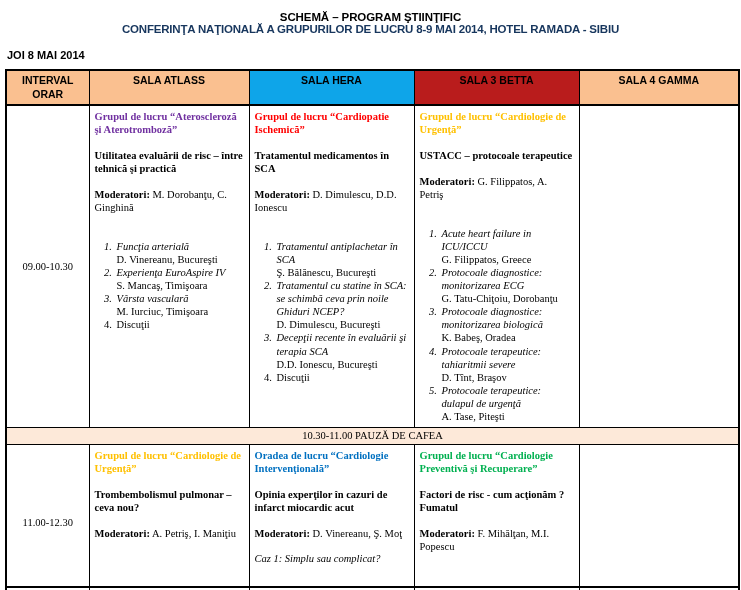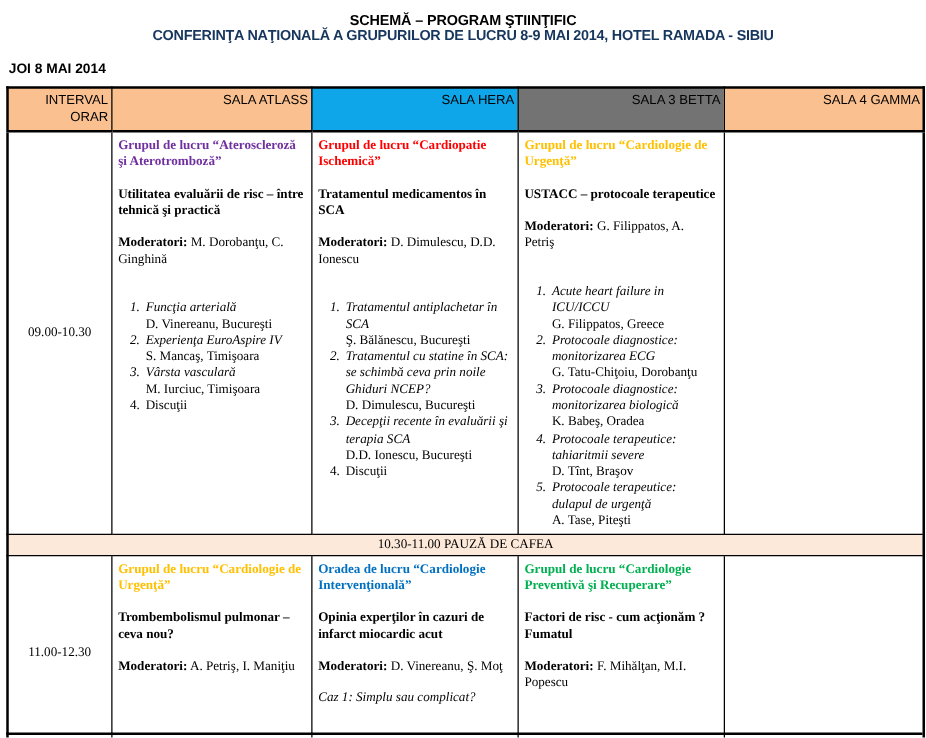--- a/index.html
+++ b/index.html
@@ -18,21 +18,21 @@
   .day    { font-size: 11px; margin: 14px 0 8px 7px; }
 
   table.program {
     border-collapse: collapse; table-layout: fixed;
     width: 733px; margin-left: 5px;
     border: 2px solid #000;
   }
   th, td { border: 1px solid #000; vertical-align: top; padding: 0; }
   th {
     font-family: "Liberation Sans", sans-serif;
-    font-size: 10.5px; font-weight: normal; text-align: right;
+    font-size: 10.5px; font-weight: bold; text-align: center;
     padding: 3px 2px; line-height: 1.3;
     border-bottom-width: 2px;
     margin-left: 23px;
   }
   tr.row1 { height: 266px; }
   tr.row2 { height: 280px; }
   td.interval-cell {
     vertical-align: middle; text-align: center;
     font-size: 10.5px;
   }
@@ -74,21 +74,21 @@
       <col style="width:165px">
       <col style="width:165px">
       <col style="width:160px">
   </colgroup>
 
   <tbody>
       <tr>
     <th style="background-color: rgb(250, 192, 144);">INTERVAL ORAR</th>
     <th style="background-color: rgb(250, 192, 144);">SALA ATLASS</th>
     <th style="background-color: #0ea5e9;">SALA HERA</th>
-    <th style="background-color: #737373;">SALA 3 BETTA</th>
+    <th style="background-color: #b91c1c;">SALA 3 BETTA</th>
     <th style="background-color: rgb(250, 192, 144);">SALA 4 GAMMA</th>
   </tr>
 
   <tr class="row1">
     <td class="interval-cell">09.00-10.30</td>
 
     <td class="session-cell">
       <div class="group" style="color: rgb(112, 48, 160);">Grupul de lucru “Ateroscleroză şi Aterotromboză”</div>
       <div class="topic">Utilitatea evaluării de risc – între tehnică şi practică</div>
       <div class="mods"><span class="lbl">Moderatori:</span> <span>M. Dorobanţu, C. Ginghină</span></div>

